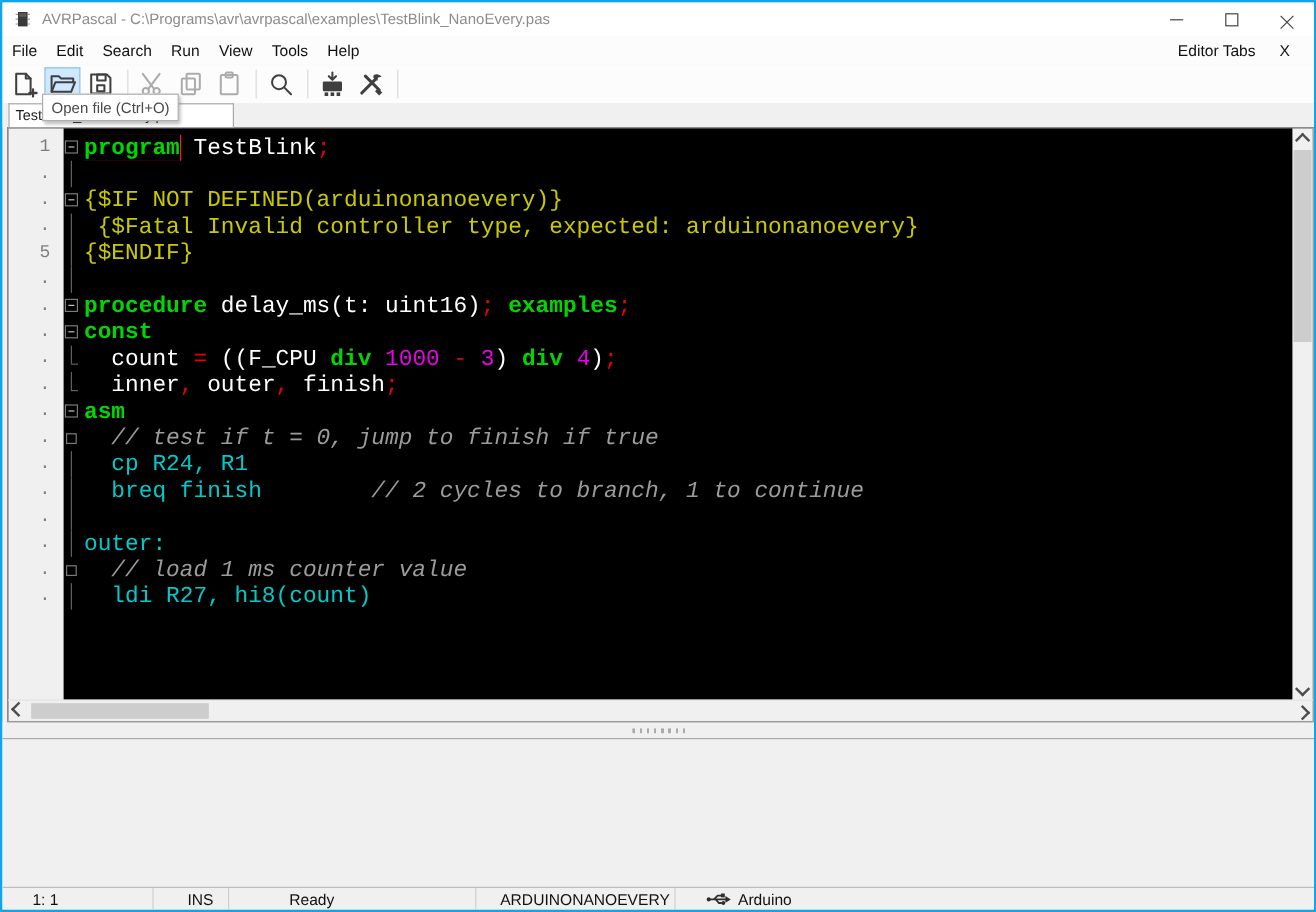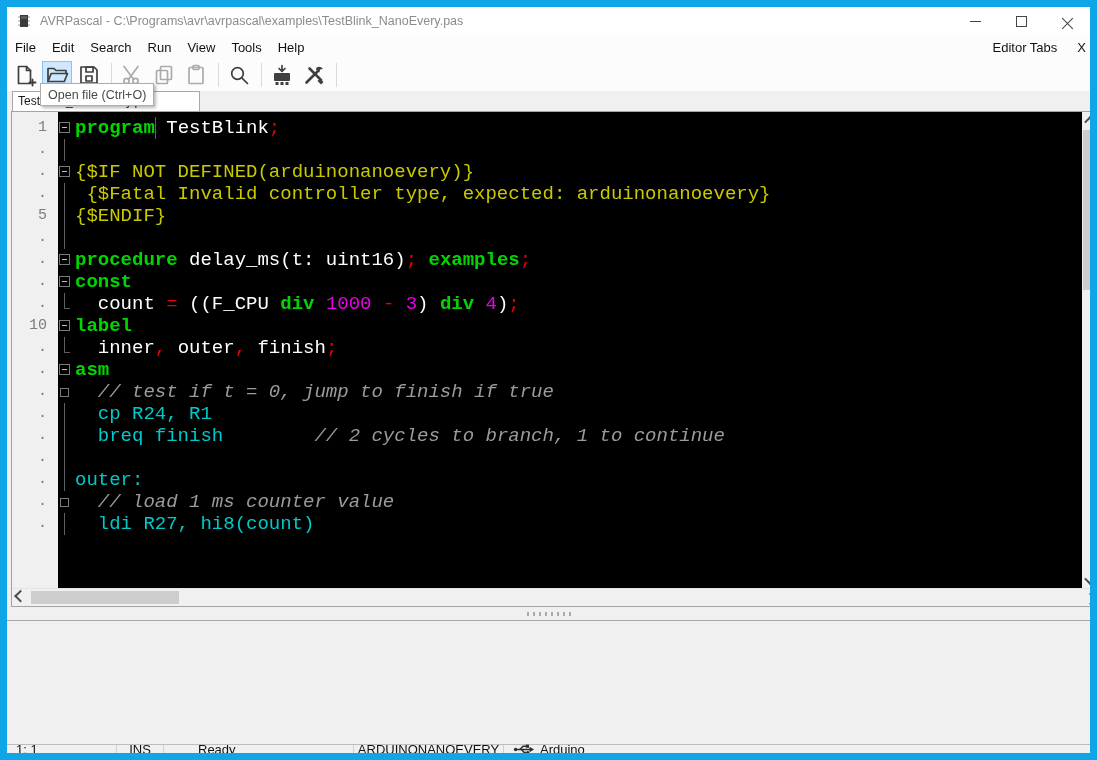--- a/index.html
+++ b/index.html
@@ -1,35 +1,35 @@
 <!DOCTYPE html>
 <html style="--c-kw: #00d600; --c-dir: #c9c900; --c-num: #e800e8; --c-sym: #e80000; --c-pl: #ffffff; --c-cm: #9b9b9b; --c-asm: #00c9c9; --c-edbg: #000000; --c-notif: #fafad8; --c-hl: #cde8ff;"><head>
 <meta charset="utf-8">
 <style>
   html,body{margin:0;padding:0;background:#d8d8d8;}
-  .window{position:relative;width:1097px;height:760px;background:#f0f0f0;border:7px solid #0ea5e9;
+  .window{position:relative;width:1097px;height:760px;background:#f0f0f0;border:2px solid #0ea5e9;
           box-sizing:border-box;overflow:hidden;font-family:"Liberation Sans",sans-serif;}
 
   
   .titlebar{position:absolute;left:0;top:0;right:0;height:28px;background:#ffffff;display:flex;align-items:center;}
   .app-icon{margin:0 8px 0 9px;display:flex;}
   .title-text{color:#8c8c8c;font-size:12.5px;white-space:nowrap;}
   .win-controls{position:absolute;right:0;top:0;display:flex;height:28px;}
   .wc{width:46px;height:28px;display:flex;align-items:center;justify-content:center;position:relative;}
   .min-glyph{width:11px;height:1px;background:#444;}
   .max-glyph{width:9px;height:9px;border:1px solid #444;}
   .x-glyph{position:relative;width:11px;height:11px;}
   .x-glyph::before,.x-glyph::after{content:'';position:absolute;left:5px;top:0;width:1px;height:15px;background:#444;transform-origin:center;}
   .x-glyph::before{transform:rotate(45deg);}
   .x-glyph::after{transform:rotate(-45deg);}
 
   
   .menubar{position:absolute;left:0;top:28px;right:0;height:24px;background:#fcfcfc;display:flex;align-items:center;font-size:13px;color:#111;}
   .menu-item{padding:3px 8px;cursor:default;}
-  .menu-right{margin-left:auto;display:flex;align-items:center;gap:20px;padding-right:4px;}
+  .menu-right{margin-left:auto;display:flex;align-items:center;gap:20px;padding-right:20px;}
   .menu-right .lbl{color:#111;}
 
   
   .toolbar{position:absolute;left:0;top:52px;right:0;height:32px;background:#fcfcfc;display:flex;align-items:center;padding-left:3px;}
   .tbtn{width:30px;height:28px;display:flex;align-items:center;justify-content:center;border:1px solid transparent;margin-right:2px;box-sizing:border-box;}
   .tbtn.active{background:var(--c-hl,#cde8ff);border-color:#90c3ec;}
   .tbtn svg{stroke:#3f3f3f;fill:none;stroke-width:1.7;stroke-linecap:round;stroke-linejoin:round;}
   .tbtn.disabled svg{stroke:#ababab;}
   .tbtn svg .fill{fill:#3f3f3f;stroke:none;}
   .tsep{width:1px;height:24px;background:#dadada;margin:0 5px;}
@@ -78,21 +78,21 @@
   .chev.right{transform:rotate(135deg) translate(1px,-1px);}
 
   
   .splitter{position:absolute;left:0;top:600px;right:0;height:13px;display:flex;align-items:center;justify-content:center;background:#f0f0f0;}
   .grip{width:44px;height:4px;background:repeating-linear-gradient(90deg,#ababab 0 2px,transparent 2px 6px);}
   .bottom-panel{position:absolute;left:0;top:613px;right:0;height:124px;background:#f0f0f0;border-top:1px solid #a8a8a8;}
 
   
   .statusbar{position:absolute;left:0;top:737px;right:0;bottom:0;background:#f0f0f0;border-top:1px solid #bdbdbd;
              display:flex;font-size:13px;color:#111;align-items:stretch;}
-  .sp{border-right:1px solid #cfcfcf;display:flex;align-items:center;box-sizing:border-box;white-space:nowrap;}
+  .sp{border-right:1px solid #cfcfcf;display:flex;align-items:center;box-sizing:border-box;white-space:nowrap;margin-left:16px;}
   .sp1{width:110px;padding-left:9px;}
   .sp2{width:47px;justify-content:center;}
   .sp3{width:190px;padding-left:34px;text-align:right;}
   .sp4{width:150px;justify-content:center;}
   .sp5{flex:1;padding-left:9px;gap:5px;border-right:none;}
 </style>
 </head>
 <body>
 
 <div class="window">
@@ -255,25 +255,20 @@
         </div>
         <div class="code-line">
           <div class="gut">.</div>
           <div class="fold f-minus"></div>
           <div class="codetxt"><span class="kw">const</span></div>
         </div>
         <div class="code-line">
           <div class="gut">.</div>
           <div class="fold f-end"></div>
           <div class="codetxt"><span class="pl">  count </span><span class="sym">=</span><span class="pl"> ((F_CPU </span><span class="kw">div</span><span class="pl"> </span><span class="num">1000</span><span class="pl"> </span><span class="sym">-</span><span class="pl"> </span><span class="num">3</span><span class="pl">) </span><span class="kw">div</span><span class="pl"> </span><span class="num">4</span><span class="pl">)</span><span class="sym">;</span></div>
-        </div>
-        <div class="code-line">
-          <div class="gut">10</div>
-          <div class="fold f-minus"></div>
-          <div class="codetxt"><span class="kw">label</span></div>
         </div>
         <div class="code-line">
           <div class="gut">.</div>
           <div class="fold f-end"></div>
           <div class="codetxt"><span class="pl">  inner</span><span class="sym">,</span><span class="pl"> outer</span><span class="sym">,</span><span class="pl"> finish</span><span class="sym">;</span></div>
         </div>
         <div class="code-line">
           <div class="gut">.</div>
           <div class="fold f-minus"></div>
           <div class="codetxt"><span class="kw">asm</span></div>

